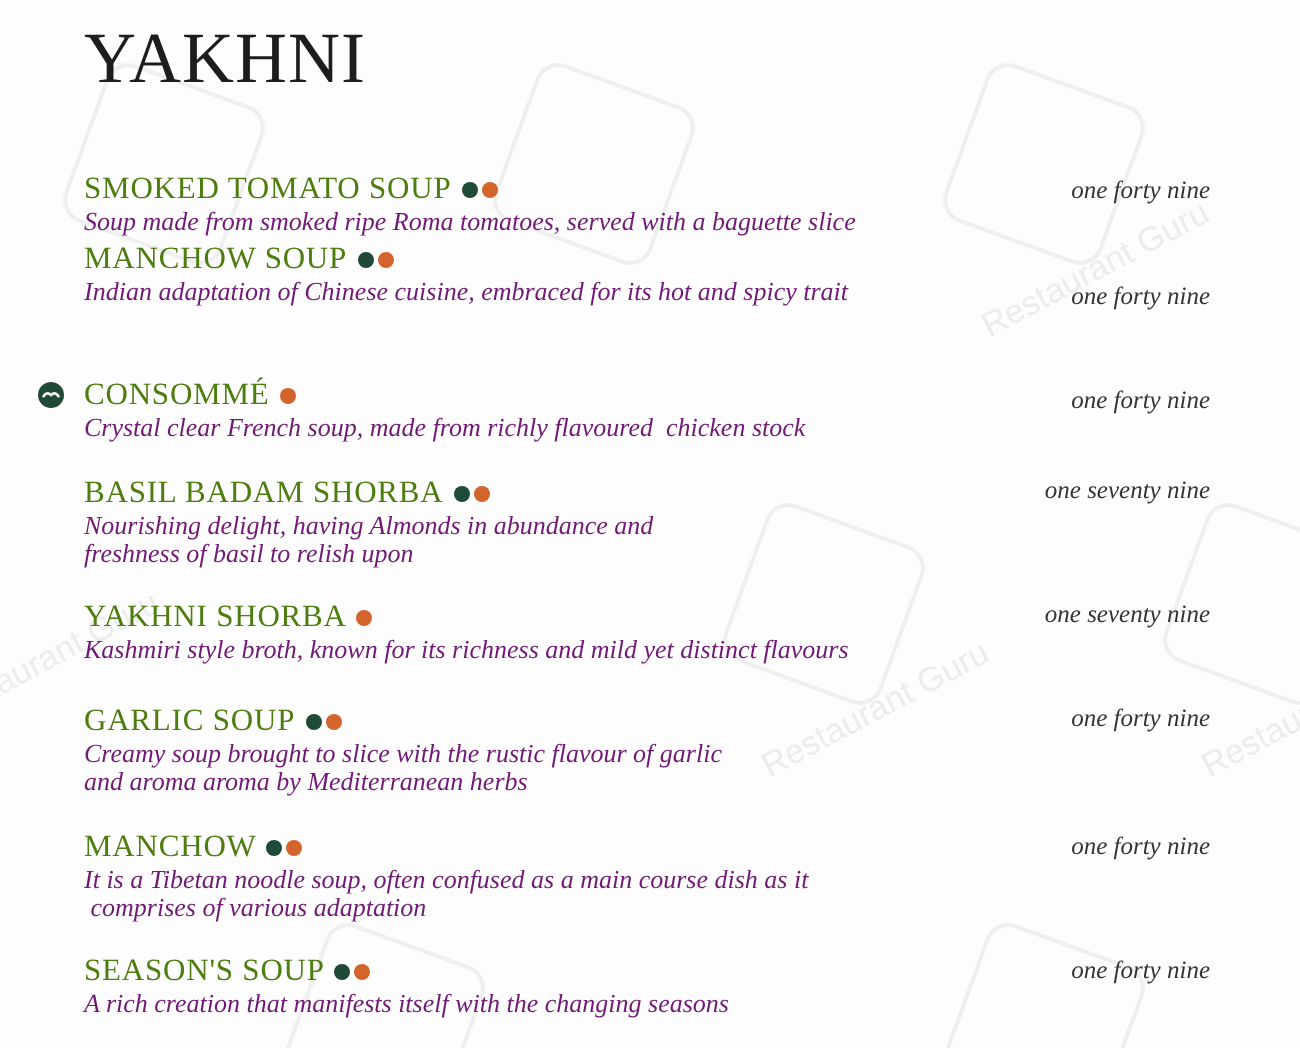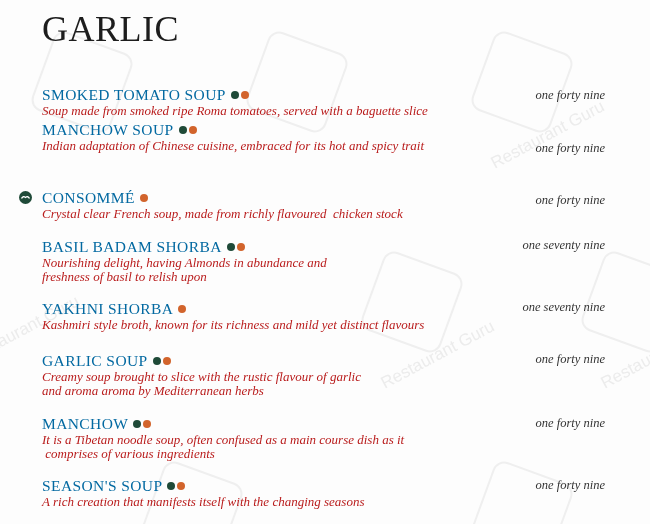--- a/index.html
+++ b/index.html
@@ -1,43 +1,43 @@
 <!DOCTYPE html>
 <html><head>
 <meta charset="utf-8">
 <style>
   html,body{margin:0;padding:0;}
   body{width:650px;height:524px;background:#fdfdfd;position:relative;overflow:hidden;font-family:"Liberation Serif","DejaVu Serif",serif;color:#2a2a2a;}
   .wm{position:absolute;color:#ececec;font-family:"Liberation Sans",sans-serif;font-size:17px;transform:rotate(-28deg);pointer-events:none;white-space:nowrap;}
   .wmstar{position:absolute;width:80px;height:80px;border:2px solid #efefef;border-radius:12px;transform:rotate(20deg);pointer-events:none;}
   .title{position:absolute;left:42px;top:8px;font-size:36px;letter-spacing:0.5px;color:#1d1d1d;}
   .item{position:absolute;left:42px;width:600px;}
-  .name{font-size:15.5px;letter-spacing:0.4px;color:#0369a1;line-height:17px;display:flex;align-items:center;font-family:Liberation Serif, serif;}
+  .name{font-size:15.5px;letter-spacing:0.4px;color:#4d7c0f;line-height:17px;display:flex;align-items:center;font-family:Liberation Serif, serif;}
   .dots{display:inline-flex;gap:2px;margin-left:5px;}
   .dot{width:8px;height:8px;border-radius:50%;display:inline-block;}
-  .desc{font-style:italic;font-size:13px;line-height:14px;color:#b91c1c;margin-top:1px;width:390px;}
+  .desc{font-style:italic;font-size:13px;line-height:14px;color:#701a75;margin-top:1px;width:390px;}
   .price{position:absolute;right:45px;font-style:italic;font-size:12.5px;color:#333;text-align:right;}
   .badge{position:absolute;left:19px;width:13px;height:13px;border-radius:50%;display:flex;align-items:center;justify-content:center;}
 </style>
 </head>
 <body>
 
 <div class="wmstar" style="left:40px;top:40px;"></div>
 <div class="wmstar" style="left:255px;top:40px;"></div>
 <div class="wmstar" style="left:480px;top:40px;"></div>
 <div class="wmstar" style="left:370px;top:260px;"></div>
 <div class="wmstar" style="left:590px;top:260px;"></div>
 <div class="wmstar" style="left:150px;top:470px;"></div>
 <div class="wmstar" style="left:480px;top:470px;"></div>
 <div class="wm" style="left:485px;top:125px;">Restaurant Guru</div>
 <div class="wm" style="left:375px;top:345px;">Restaurant Guru</div>
 <div class="wm" style="left:595px;top:345px;">Restaurant Guru</div>
 <div class="wm" style="left:-40px;top:320px;">Restaurant Guru</div>
 
-<div class="title">GARLIC</div>
+<div class="title">YAKHNI</div>
 
 <div id="items">
     <div class="item" style="top: 86px;">
       <div class="name">
         <span>SMOKED TOMATO SOUP</span>
         <span class="dots">
           <span class="dot" style="background:#1f4a38"></span>
           <span class="dot" style="background:#d2642c"></span>
         </span>
       </div>
@@ -119,21 +119,21 @@
     <div class="item" style="top: 415px;">
       <div class="name">
         <span>MANCHOW</span>
         <span class="dots">
           <span class="dot" style="background:#1f4a38"></span>
           <span class="dot" style="background:#d2642c"></span>
         </span>
       </div>
       <div class="desc">
         <div style="white-space:pre">It is a Tibetan noodle soup, often confused as a main course dish as it</div>
-        <div style="white-space:pre"> comprises of various ingredients</div>
+        <div style="white-space:pre"> comprises of various adaptation</div>
       </div>
     </div>
     <div class="price" style="top: 416px;">one forty nine</div>
     <div class="item" style="top: 477px;">
       <div class="name">
         <span>SEASON'S SOUP</span>
         <span class="dots">
           <span class="dot" style="background:#1f4a38"></span>
           <span class="dot" style="background:#d2642c"></span>
         </span>

